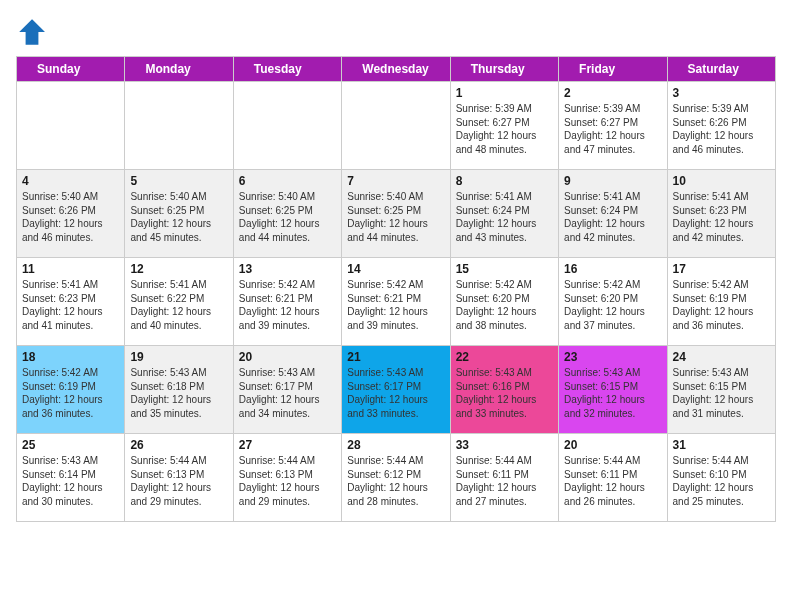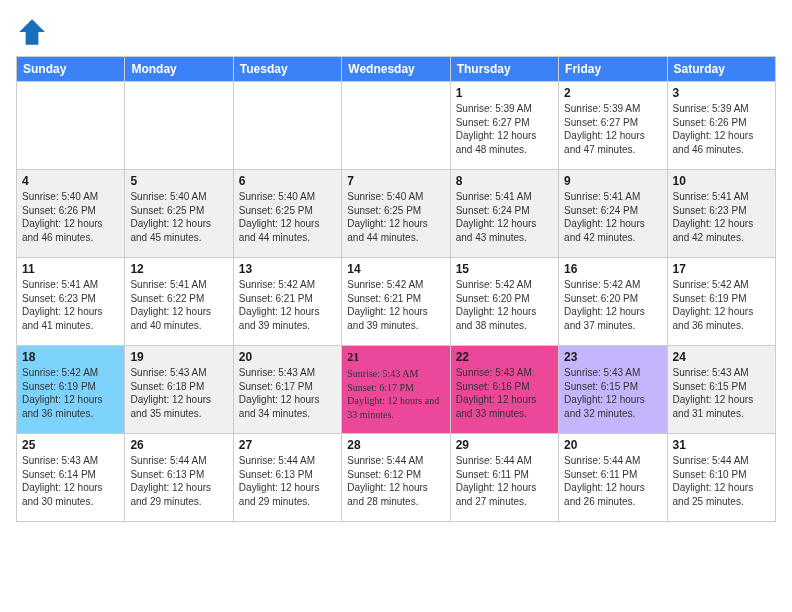--- a/index.html
+++ b/index.html
@@ -51,24 +51,24 @@
     .location {
       font-size: 15px;
       color: #333;
     }
     .calendar {
       width: 100%;
       border-collapse: collapse;
       font-size: 11px;
     }
     .calendar th {
-      background-color: #3b82f6;
+      background-color: #a21caf;
       color: #fff;
       text-align: left;
-      padding: 5px 6px;
+      padding: 5px 20px;
       font-size: 12px;
       font-weight: bold;
       border: 1px solid #ccc;
     }
     .calendar td {
       border: 1px solid #ccc;
       vertical-align: top;
       padding: 4px 5px;
       width: calc(100% / 7);
       height: 88px;
@@ -249,33 +249,33 @@
           <div class="day-info" style="white-space: pre-line;">Sunrise: 5:43 AM
 Sunset: 6:18 PM
 Daylight: 12 hours and 35 minutes.</div>
         </td>
         <td style="background: rgb(240, 240, 240);">
           <div class="day-num">20</div>
           <div class="day-info" style="white-space: pre-line;">Sunrise: 5:43 AM
 Sunset: 6:17 PM
 Daylight: 12 hours and 34 minutes.</div>
         </td>
-        <td style="background: #ec4899; font-family: Liberation Serif, serif;">
+        <td style="background: #0ea5e9;">
           <div class="day-num">21</div>
           <div class="day-info" style="white-space: pre-line;">Sunrise: 5:43 AM
 Sunset: 6:17 PM
 Daylight: 12 hours and 33 minutes.</div>
         </td>
         <td style="background: #ec4899;">
           <div class="day-num">22</div>
           <div class="day-info" style="white-space: pre-line;">Sunrise: 5:43 AM
 Sunset: 6:16 PM
 Daylight: 12 hours and 33 minutes.</div>
         </td>
-        <td style="background: #c4b5fd;">
+        <td style="background: #d946ef;">
           <div class="day-num">23</div>
           <div class="day-info" style="white-space: pre-line;">Sunrise: 5:43 AM
 Sunset: 6:15 PM
 Daylight: 12 hours and 32 minutes.</div>
         </td>
         <td style="background: rgb(240, 240, 240);">
           <div class="day-num">24</div>
           <div class="day-info" style="white-space: pre-line;">Sunrise: 5:43 AM
 Sunset: 6:15 PM
 Daylight: 12 hours and 31 minutes.</div>
@@ -300,21 +300,21 @@
 Sunset: 6:13 PM
 Daylight: 12 hours and 29 minutes.</div>
         </td>
         <td>
           <div class="day-num">28</div>
           <div class="day-info" style="white-space: pre-line;">Sunrise: 5:44 AM
 Sunset: 6:12 PM
 Daylight: 12 hours and 28 minutes.</div>
         </td>
         <td>
-          <div class="day-num">29</div>
+          <div class="day-num">33</div>
           <div class="day-info" style="white-space: pre-line;">Sunrise: 5:44 AM
 Sunset: 6:11 PM
 Daylight: 12 hours and 27 minutes.</div>
         </td>
         <td>
           <div class="day-num">20</div>
           <div class="day-info" style="white-space: pre-line;">Sunrise: 5:44 AM
 Sunset: 6:11 PM
 Daylight: 12 hours and 26 minutes.</div>
         </td>

